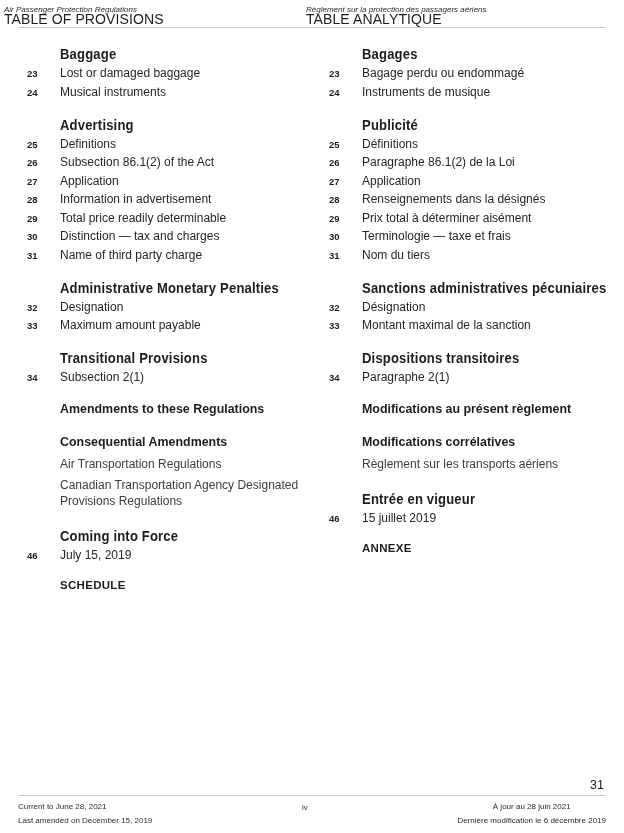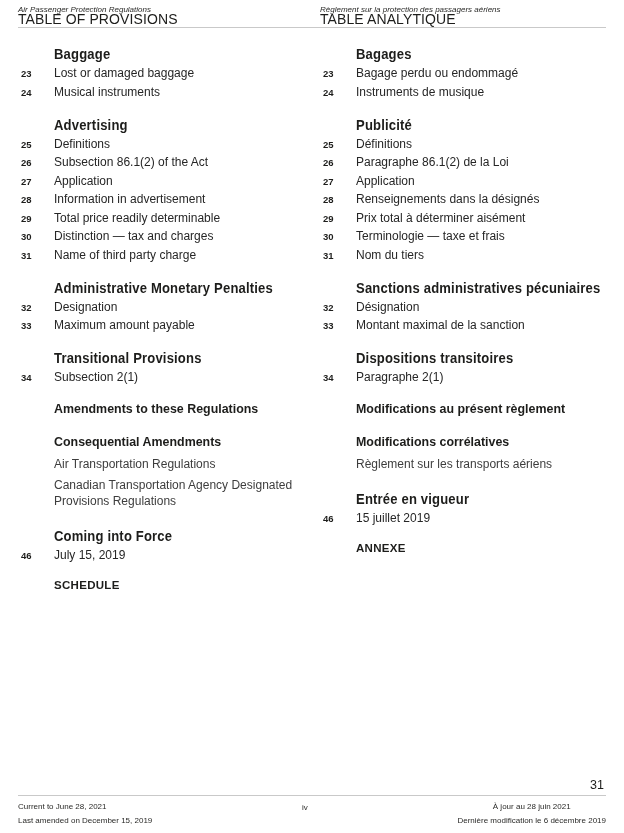--- a/index.html
+++ b/index.html
@@ -14,32 +14,32 @@
     width: 624px;
     height: 833px;
     position: relative;
     background: #ffffff;
     overflow: hidden;
   }
   
   .hdr {
     display: grid;
     grid-template-columns: 302px 1fr;
-    padding: 5px 18px 0 18px;
+    padding: 5px 18px 0 4px;
   }
   .hdr .t { font-style: italic; font-size: 8px; line-height: 9px; color: #2a2a28; }
   .hdr .s { font-weight: normal; font-size: 14px; line-height: 10px; letter-spacing: .1px; }
   .hdr-rule { border-bottom: 1px solid #c9c9c9; margin: 3px 18px 0 18px; }
 
   
   .cols {
     display: grid;
     grid-template-columns: 284px 1fr;
     column-gap: 18px;
-    padding: 0 18px;
+    padding: 0 24px;
   }
   .h-big {
     font-size: 15px; font-weight: bold; line-height: 17px;
     margin: 18px 0 6px 36px;
     white-space: nowrap;
     transform: scaleX(.87); transform-origin: 0 50%;
     letter-spacing: .2px;
   }
   .h-first { margin-top: 17px; }
   .h-med {

